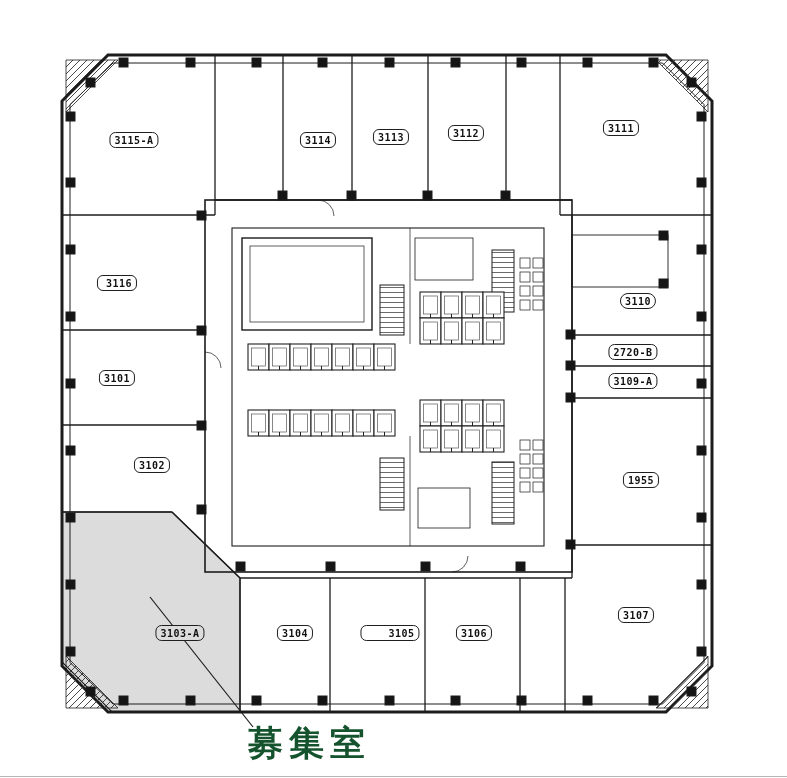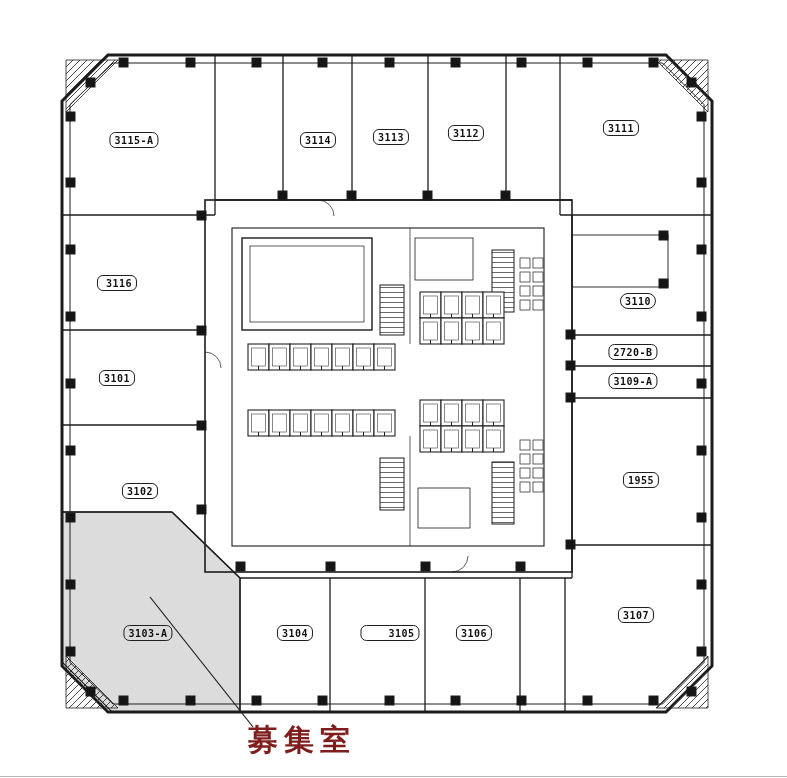--- a/index.html
+++ b/index.html
@@ -20,29 +20,29 @@
     background: #ffffff;
     padding: 1px 4px 0 4px;
     font-family: "DejaVu Sans Mono", monospace;
     font-weight: bold;
     font-size: 10px;
     line-height: 13px;
     letter-spacing: 0.5px;
     color: #111111;
     white-space: nowrap;
   }
-  .badge.on-gray { background: #dcdcdc; }
+  .badge.on-gray { background: #dcdcdc; margin-left: 32px; }
   .annotation {
     position: absolute;
     left: 248px;
     top: 720px;
     font-weight: bold;
-    font-size: 30px;
+    font-size: 35px;
     letter-spacing: 6px;
-    color: #7f1d1d;
+    color: #14532d;
   }
   .bottom-edge {
     position: absolute;
     left: 0; right: 0; bottom: 1px;
     height: 1px; background: #b5b5b5;
   }
 </style>
 </head>
 <body>
 
@@ -261,21 +261,21 @@
     </g>
   </svg>
 
   <div class="badge" style="left:134px; top:140px;">3115-A</div>
   <div class="badge" style="left:318px; top:140px;">3114</div>
   <div class="badge" style="left:391px; top:137px;">3113</div>
   <div class="badge" style="left:466px; top:133px;">3112</div>
   <div class="badge" style="left:621px; top:128px;">3111</div>
   <div class="badge" style="left:117px; top:283px;padding-left:8px;">3116</div>
   <div class="badge" style="left:117px; top:378px;">3101</div>
-  <div class="badge" style="left:140px; top:465px;margin-top:26px;">3102</div>
+  <div class="badge" style="left:152px; top:465px;">3102</div>
   <div class="badge" style="left:638px; top:301px;border-radius:8px;">3110</div>
   <div class="badge" style="left:633px; top:352px;">2720-B</div>
   <div class="badge" style="left:633px; top:381px;">3109-A</div>
   <div class="badge" style="left:641px; top:480px;">1955</div>
   <div class="badge on-gray" style="left:148px; top:633px;">3103-A</div>
   <div class="badge" style="left:295px; top:633px;">3104</div>
   <div class="badge" style="left:390px; top:633px;padding-left:27px;">3105</div>
   <div class="badge" style="left:474px; top:633px;border-radius:6px;">3106</div>
   <div class="badge" style="left:636px; top:615px;">3107</div>
 

